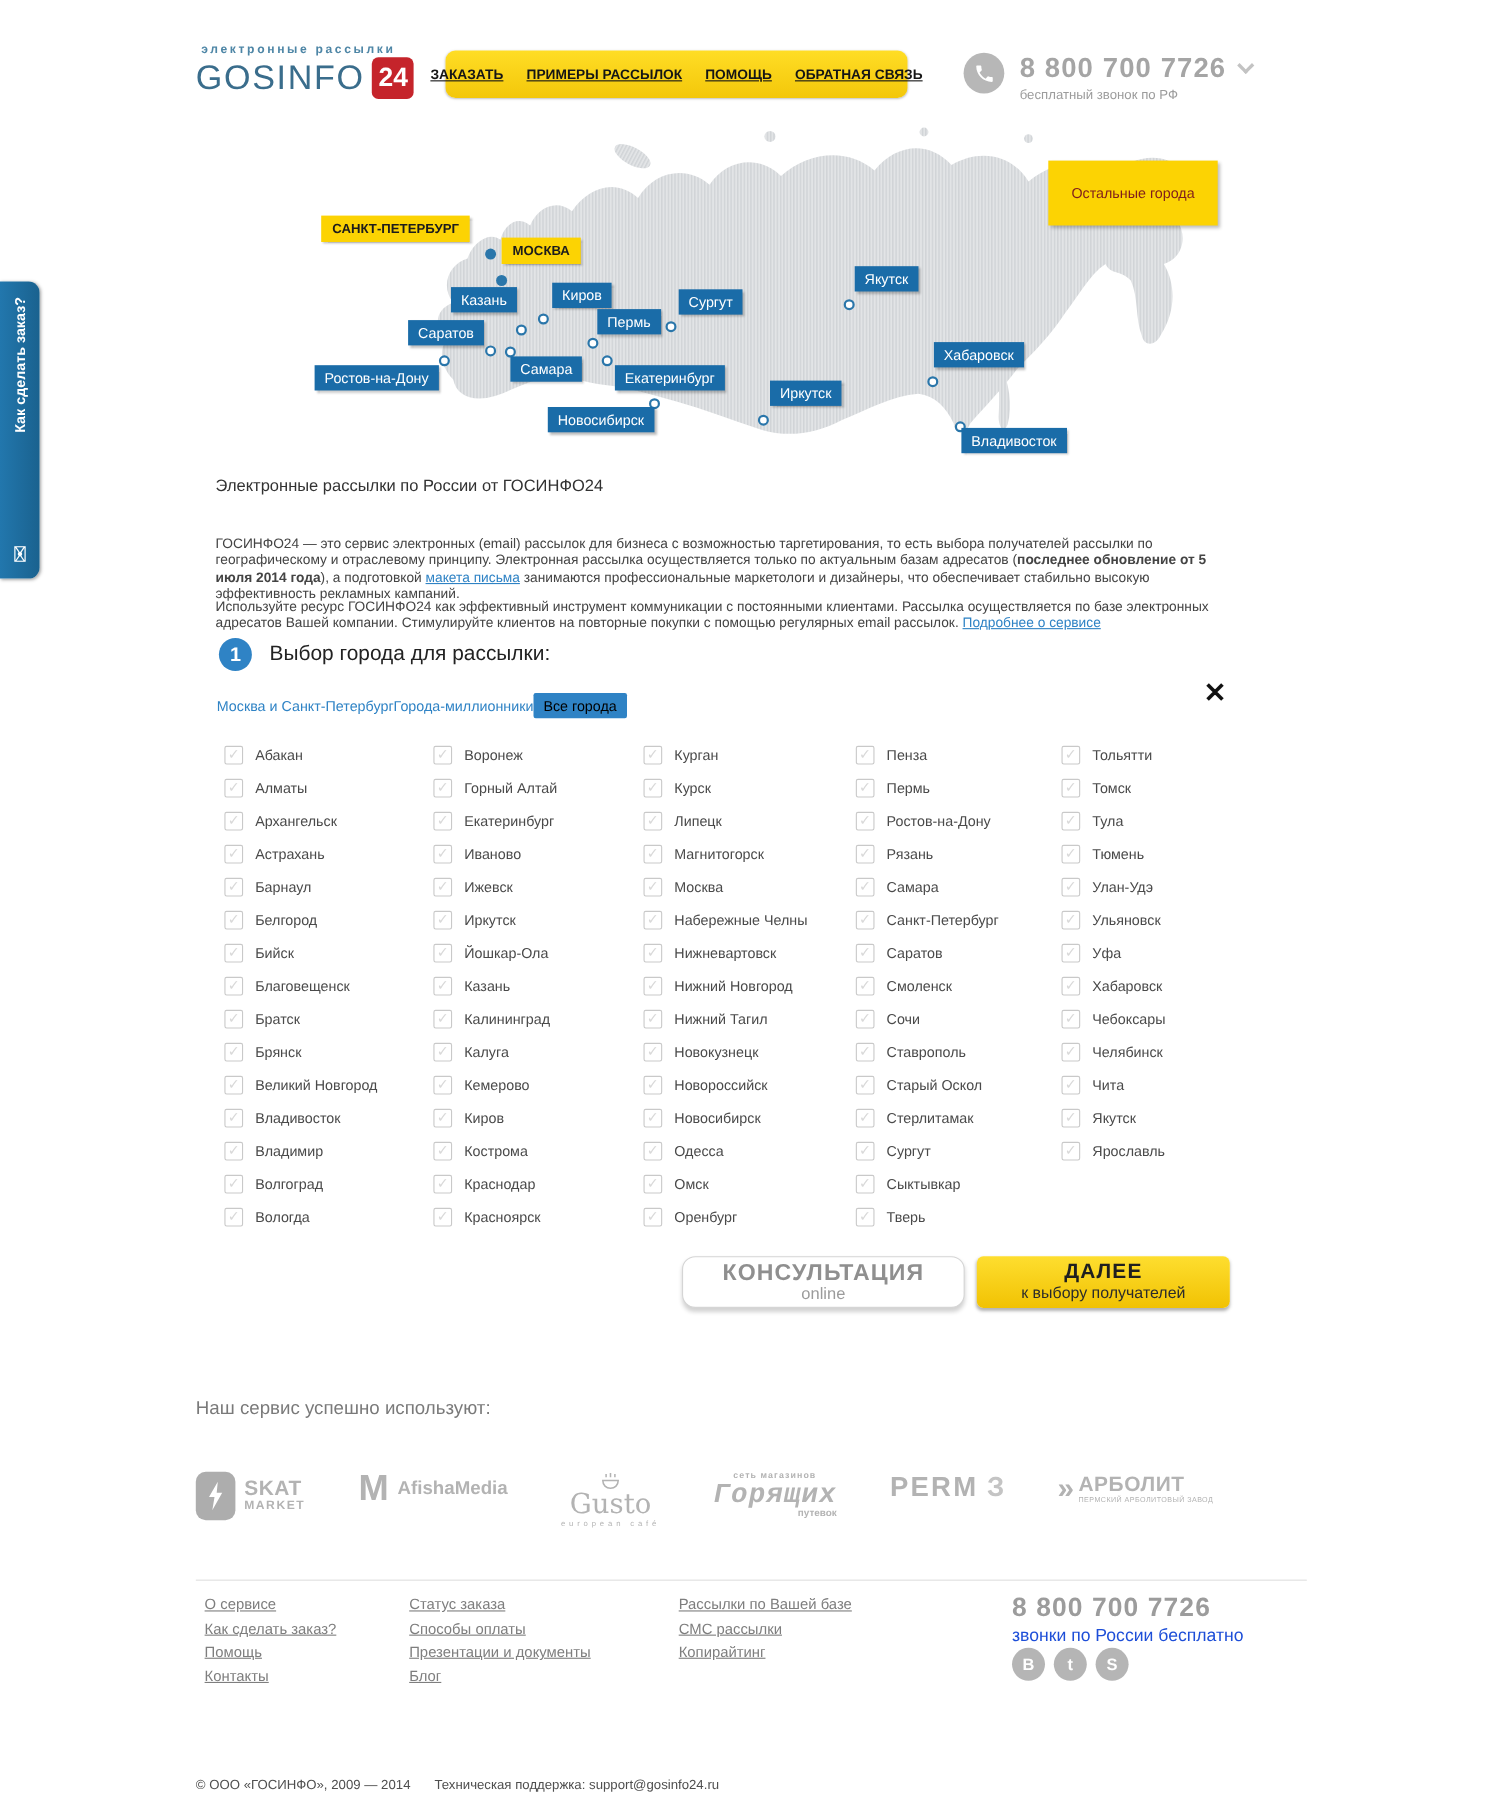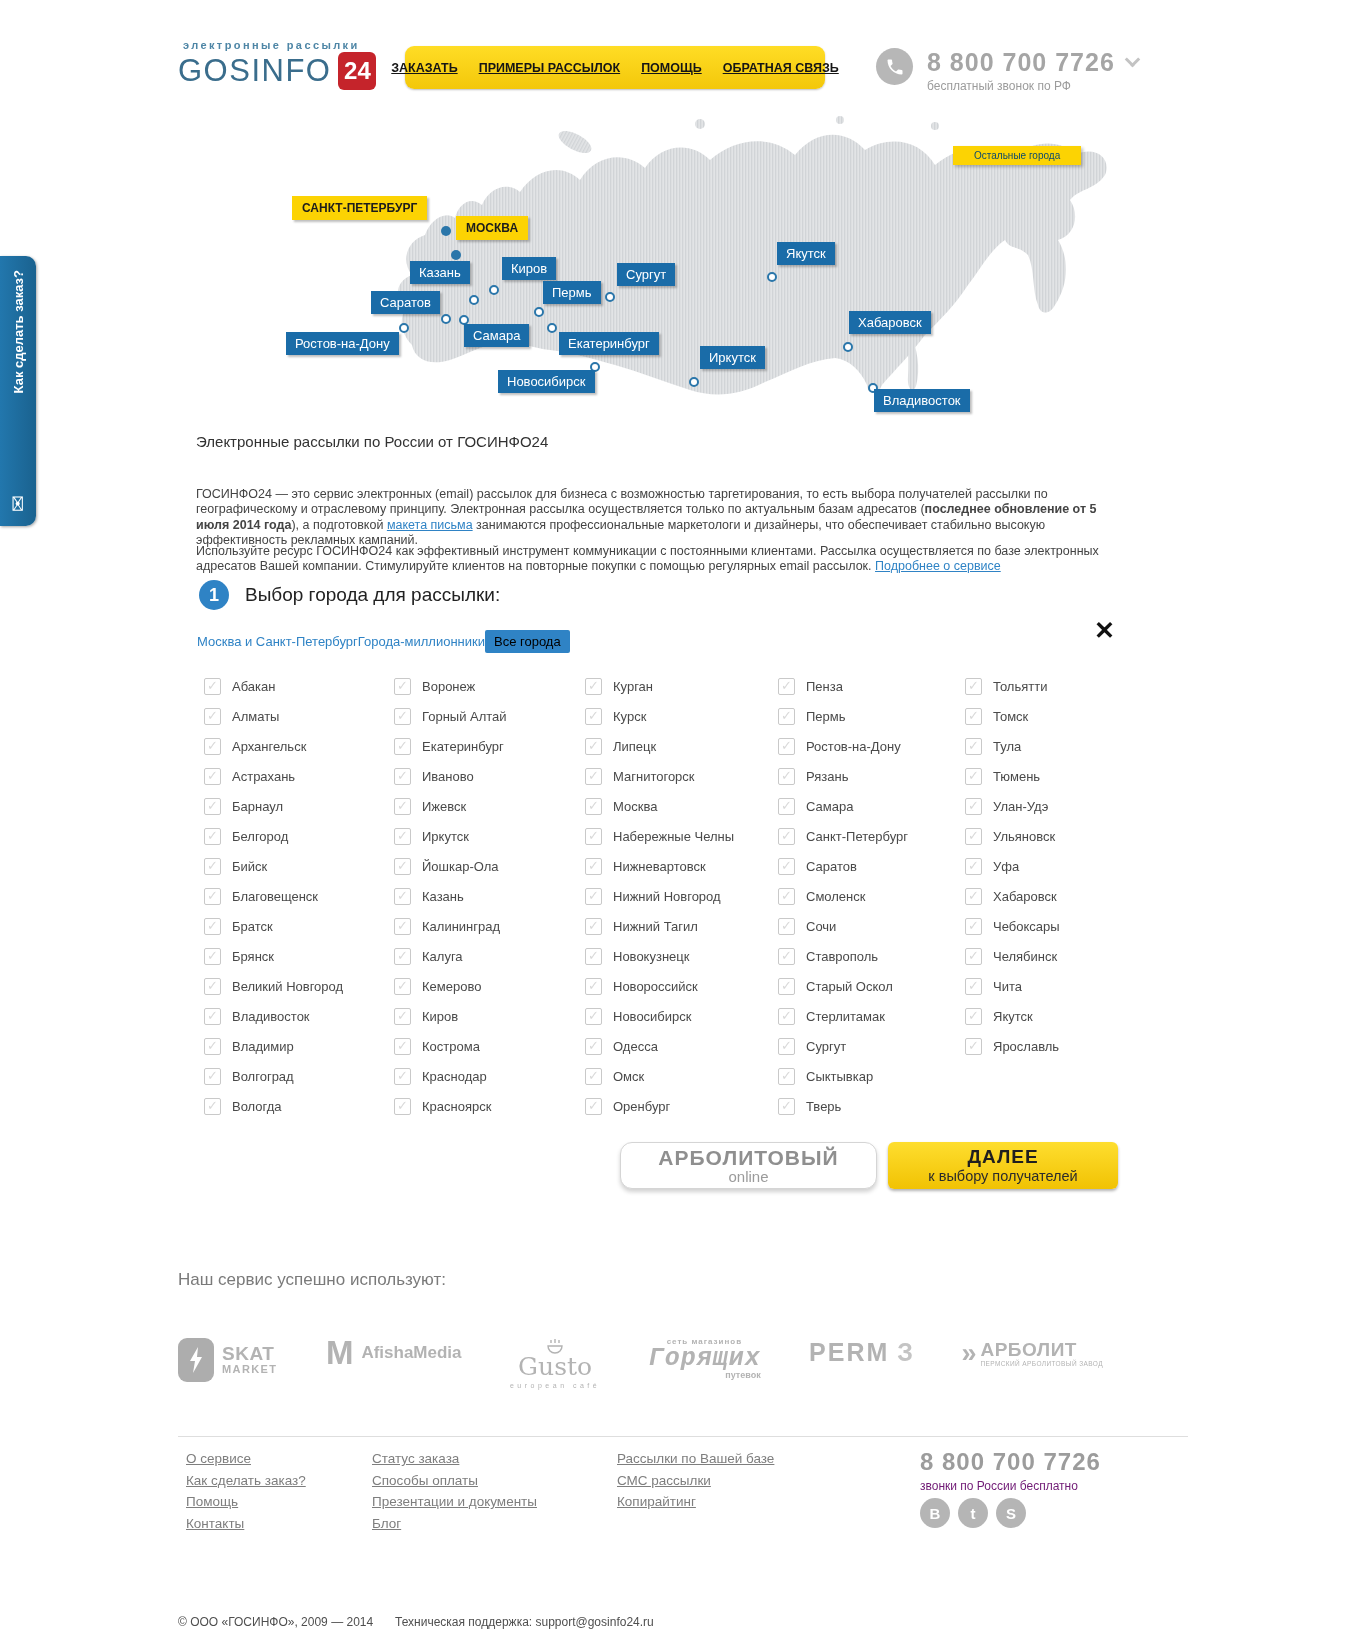--- a/index.html
+++ b/index.html
@@ -31,22 +31,22 @@
   .phone-note{font-size:12px;color:#9c9c9c;margin-top:2px;}
 
   
   #map-svg{position:absolute;left:370px;top:110px;}
   .dot-filled{fill:#2a76aa;}
   .dot-open{fill:#ffffff;stroke:#2a76aa;stroke-width:2;}
   #map-labels .map-label{position:absolute;background:#1a6ca8;color:#fff;font-size:13px;
        padding:4px 9px;white-space:nowrap;box-shadow:2px 2px 2px rgba(40,40,40,.3);}
   #map-labels .map-label.featured{background:#fcd303;color:#1c1c1c;font-weight:bold;font-size:12px;
        padding:5px 10px;}
-  #other-cities-btn{position:absolute;left:953px;top:146px;background:#fcd303;color:#0c4a6e;
-       font-size:10px;padding:4px 21px;box-shadow:2px 2px 3px rgba(40,40,40,.3);}
+  #other-cities-btn{position:absolute;left:953px;top:146px;background:#fcd303;color:#7f1d1d;
+       font-size:13px;padding:22px 21px;box-shadow:2px 2px 3px rgba(40,40,40,.3);}
 
   
   #side-tab{position:absolute;left:0;top:256px;width:36px;height:270px;
        background:linear-gradient(90deg,#2277ad,#1a628f);border-radius:0 10px 10px 0;
        box-shadow:1px 1px 3px rgba(0,0,0,.35);}
   .side-tab-rot{position:absolute;width:270px;height:36px;left:-117px;top:117px;
        transform:rotate(-90deg);display:flex;align-items:center;justify-content:space-between;
        padding:0 14px;}
   .side-tab-label{color:#fff;font-size:13px;font-weight:bold;white-space:nowrap;}
   .side-tab-envelope{color:#fff;font-size:20px;transform:rotate(0deg);}
@@ -119,21 +119,21 @@
   .arbolit-text{font-size:19px;font-weight:bold;letter-spacing:.5px;}
   .arbolit-sub{font-size:6.5px;letter-spacing:.4px;margin-top:2px;}
   .arbolit-chevrons{font-size:27px;font-weight:bold;letter-spacing:-4px;}
 
   
   #footer-divider{position:absolute;left:178px;top:1436px;width:1010px;height:1px;background:#dedede;}
   .footer-col{position:absolute;top:1452px;display:flex;flex-direction:column;gap:8px;}
   #footer-col-1{left:186px;} #footer-col-2{left:372px;} #footer-col-3{left:617px;}
   .footer-link{color:#7e7e7e;font-size:13.5px;text-decoration:underline;line-height:13.5px;}
   #footer-phone{position:absolute;left:920px;top:1448px;font-size:24px;font-weight:bold;color:#9c9c9c;letter-spacing:1px;}
-  #footer-phone-note{position:absolute;left:920px;top:1479px;font-size:12px;color:#701a75;}
+  #footer-phone-note{position:absolute;left:920px;top:1479px;font-size:16px;color:#1d4ed8;}
   #social-row{position:absolute;left:920px;top:1498px;display:flex;gap:8px;}
   .social-circle{width:30px;height:30px;border-radius:50%;background:#b5b5b5;color:#fff;
       font-weight:bold;display:flex;align-items:center;justify-content:center;font-size:15px;}
   #copyright{position:absolute;left:178px;top:1615px;font-size:12px;color:#4f4f4f;}
   #support{position:absolute;left:395px;top:1615px;font-size:12px;color:#4f4f4f;}
 </style>
 </head>
 <body>
 
 <div id="page" data-interactable="false">
@@ -539,21 +539,21 @@
           <span class="city-name" data-interactable="false">Якутск</span>
         </label>
         <label class="city-row" data-interactable="true">
           <span class="cb" data-interactable="true"></span>
           <span class="city-name" data-interactable="false">Ярославль</span>
         </label>
       </div>
     </div>
 
   <div id="consult-btn" data-interactable="true">
-    <span class="consult-l1" data-interactable="false">АРБОЛИТОВЫЙ</span>
+    <span class="consult-l1" data-interactable="false">КОНСУЛЬТАЦИЯ</span>
     <span class="consult-l2" data-interactable="false">online</span>
   </div>
   <div id="next-btn" data-interactable="true">
     <span class="next-l1" data-interactable="false">ДАЛЕЕ</span>
     <span class="next-l2" data-interactable="false">к выбору получателей</span>
   </div>
 
   <h2 id="clients-heading" data-interactable="false">Наш сервис успешно используют:</h2>
   <div id="logos-row" data-interactable="false">
     <div class="logo-item" data-interactable="false">

